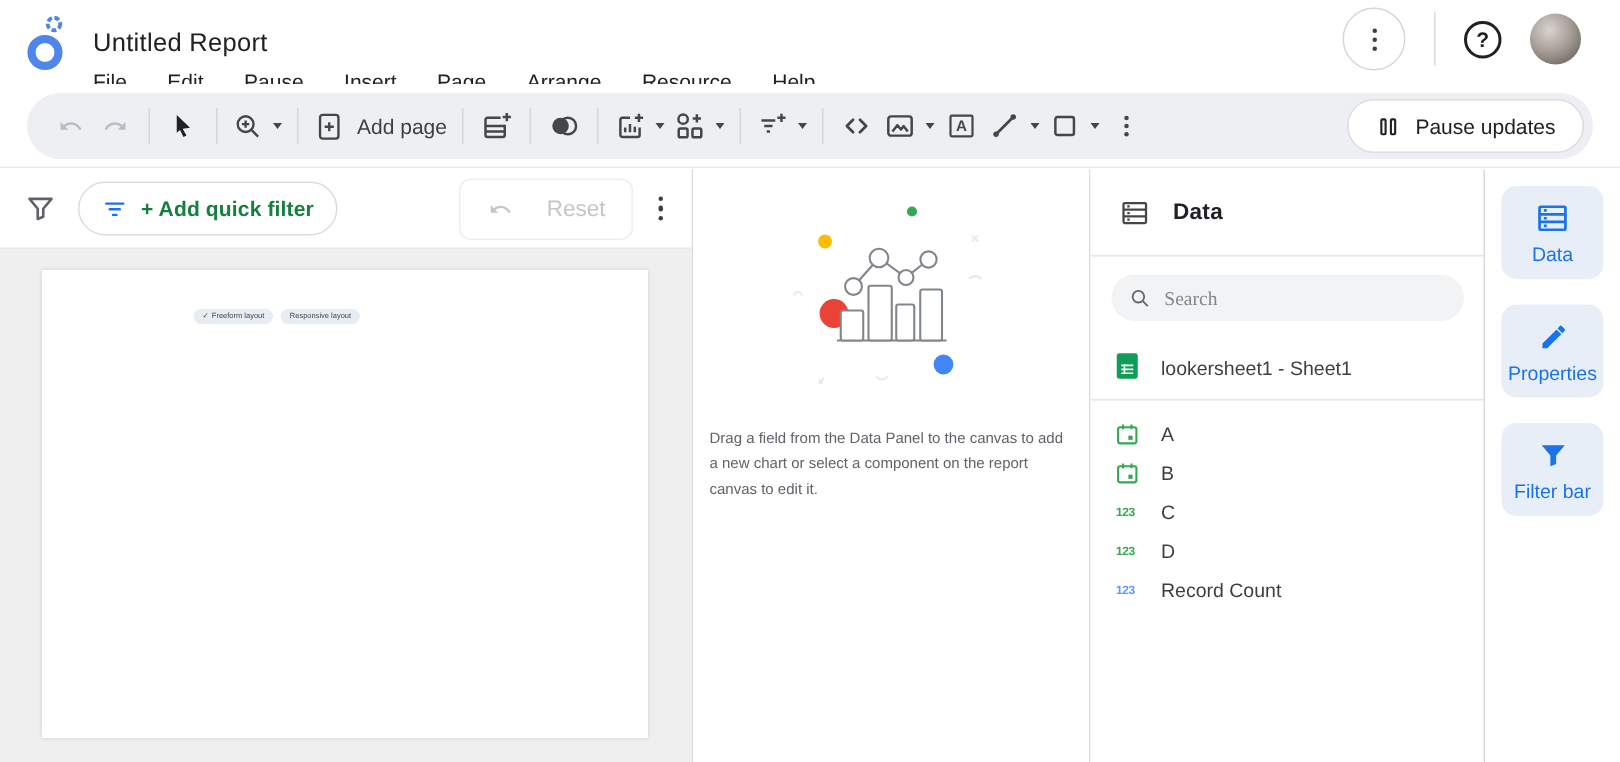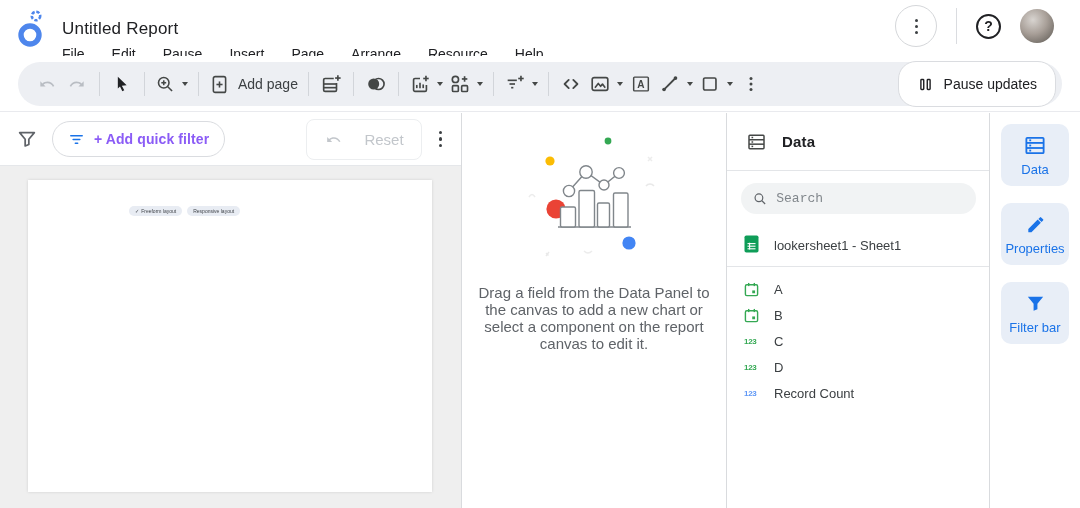--- a/index.html
+++ b/index.html
@@ -32,63 +32,63 @@
   .toolbar { position:absolute; left:18px; top:6px; width:1044px; height:44px;
     background:#edeff3; border-radius:22px; display:flex; align-items:center;
     padding:0 6px 0 14px; }
   .tb { display:flex; align-items:center; justify-content:center; min-width:30px; height:34px;
     border-radius:6px; gap:3px; padding:0 3px; }
   .tb svg { display:block; }
   .tsep { width:1px; height:24px; background:#d2d5da; margin:0 7px; }
   .tb-label { font-size:14px; color:#3c4043; margin-left:5px; }
   .caret { width:0; height:0; border-left:3.8px solid transparent; border-right:3.8px solid transparent;
     border-top:4.6px solid #444746; margin-left:3px; }
-  .pause-pill { margin-left:auto; height:46px; background:#fff; border:1px solid #dadce0;
+  .pause-pill { margin-left:auto; height:36px; background:#fff; border:1px solid #dadce0;
     border-radius:18px; display:flex; align-items:center; gap:10px; padding:0 18px; }
   .pause-label { font-size:14px; color:#202124; }
 
   
   .content { position:absolute; top:113px; left:0; right:0; bottom:0; display:flex; }
 
   .left-panel { width:462px; border-right:1px solid #d9dbde; display:flex; flex-direction:column; }
   .quickfilter { height:53px; background:#fff; border-bottom:1px solid #e5e7ea;
     display:flex; align-items:center; padding:0 15px 0 16px; }
   .qf-pill { margin-left:14px; height:36px; border:1px solid #dadce0; border-radius:18px;
     display:flex; align-items:center; gap:9px; padding:0 15px; }
-  .qf-label { font-size:14px; color:#8b5cf6; font-weight:bold; letter-spacing:.1px; }
+  .qf-label { font-size:14px; color:#15803d; font-weight:bold; letter-spacing:.1px; }
   .reset-btn { margin-left:auto; height:41px; border:1px solid #eceef0; border-radius:8px;
     background:#fff; display:flex; align-items:center; gap:21px; padding:0 17px; }
   .reset-label { font-size:15px; color:#c2c6cb; }
   .qf-kebab { margin-left:13px; display:flex; flex-direction:column; gap:3.2px; align-items:center; padding:4px; }
   .qdot { width:3.4px; height:3.4px; border-radius:50%; background:#3c4043; }
 
   .canvas { flex:1; background:#efefef; position:relative; }
   .page { position:absolute; left:28px; top:14px; width:404px; height:312px; background:#fff;
     box-shadow:0 0 3px rgba(0,0,0,.13); }
   .chips { position:absolute; left:101px; top:26px; display:flex; gap:5px; }
   .chip { background:#e8ecf3; border-radius:6px; font-size:5px; color:#41454b;
     padding:2.5px 6px; display:flex; align-items:center; gap:2px; line-height:1; }
 
   
   .center-panel { width:265px; background:#fff; border-right:1px solid #d9dbde;
     display:flex; flex-direction:column; align-items:center; }
   .illustration { margin-top:16px; }
   .empty-title { margin-top:16px; font-size:16px; font-weight:bold; color:#202124; }
-  .empty-body { margin-top:13px; width:242px; text-align:center; font-size:15px;
+  .empty-body { margin-top:13px; width:242px; text-align:left; font-size:10px;
     line-height:17px; color:#5f6368; }
 
   
   .data-panel { width:263px; background:#fff; border-right:1px solid #d9dbde; }
   .dp-header { height:58px; display:flex; align-items:center; gap:15px; padding:0 19px;
     border-bottom:1px solid #e3e5e8; }
   .dp-title { font-size:15px; font-weight:bold; color:#202124; letter-spacing:.2px; }
   .dp-search { margin:12px 13px 10px 14px; height:31px; background:#f1f3f4; border-radius:16px;
     display:flex; align-items:center; gap:9px; padding:0 12px; }
   .dp-search input { border:none; background:transparent; outline:none; font-size:13px;
-    color:#3c4043; width:100%; font-family:Liberation Mono, monospace; }
+    color:#3c4043; width:100%; font-family:Liberation Serif, serif; }
   .dp-search input::placeholder { color:#80868b; }
   .dp-source { display:flex; align-items:flex-end; gap:15px; padding:11px 17px 13px;
     border-bottom:1px solid #e3e5e8; }
   .dp-source-label { font-size:13px; color:#3c4043; }
   .dp-fields { padding-top:9px; }
   .dp-field { height:26px; display:flex; align-items:center; padding:0 17px; }
   .f-icon { width:21px; display:flex; justify-content:flex-start; align-items:center; }
   .t123 { font-size:8px; font-weight:bold; letter-spacing:-.3px; }
   .t123.green { color:#34a853; }
   .t123.blue { color:#5e97f6; }

